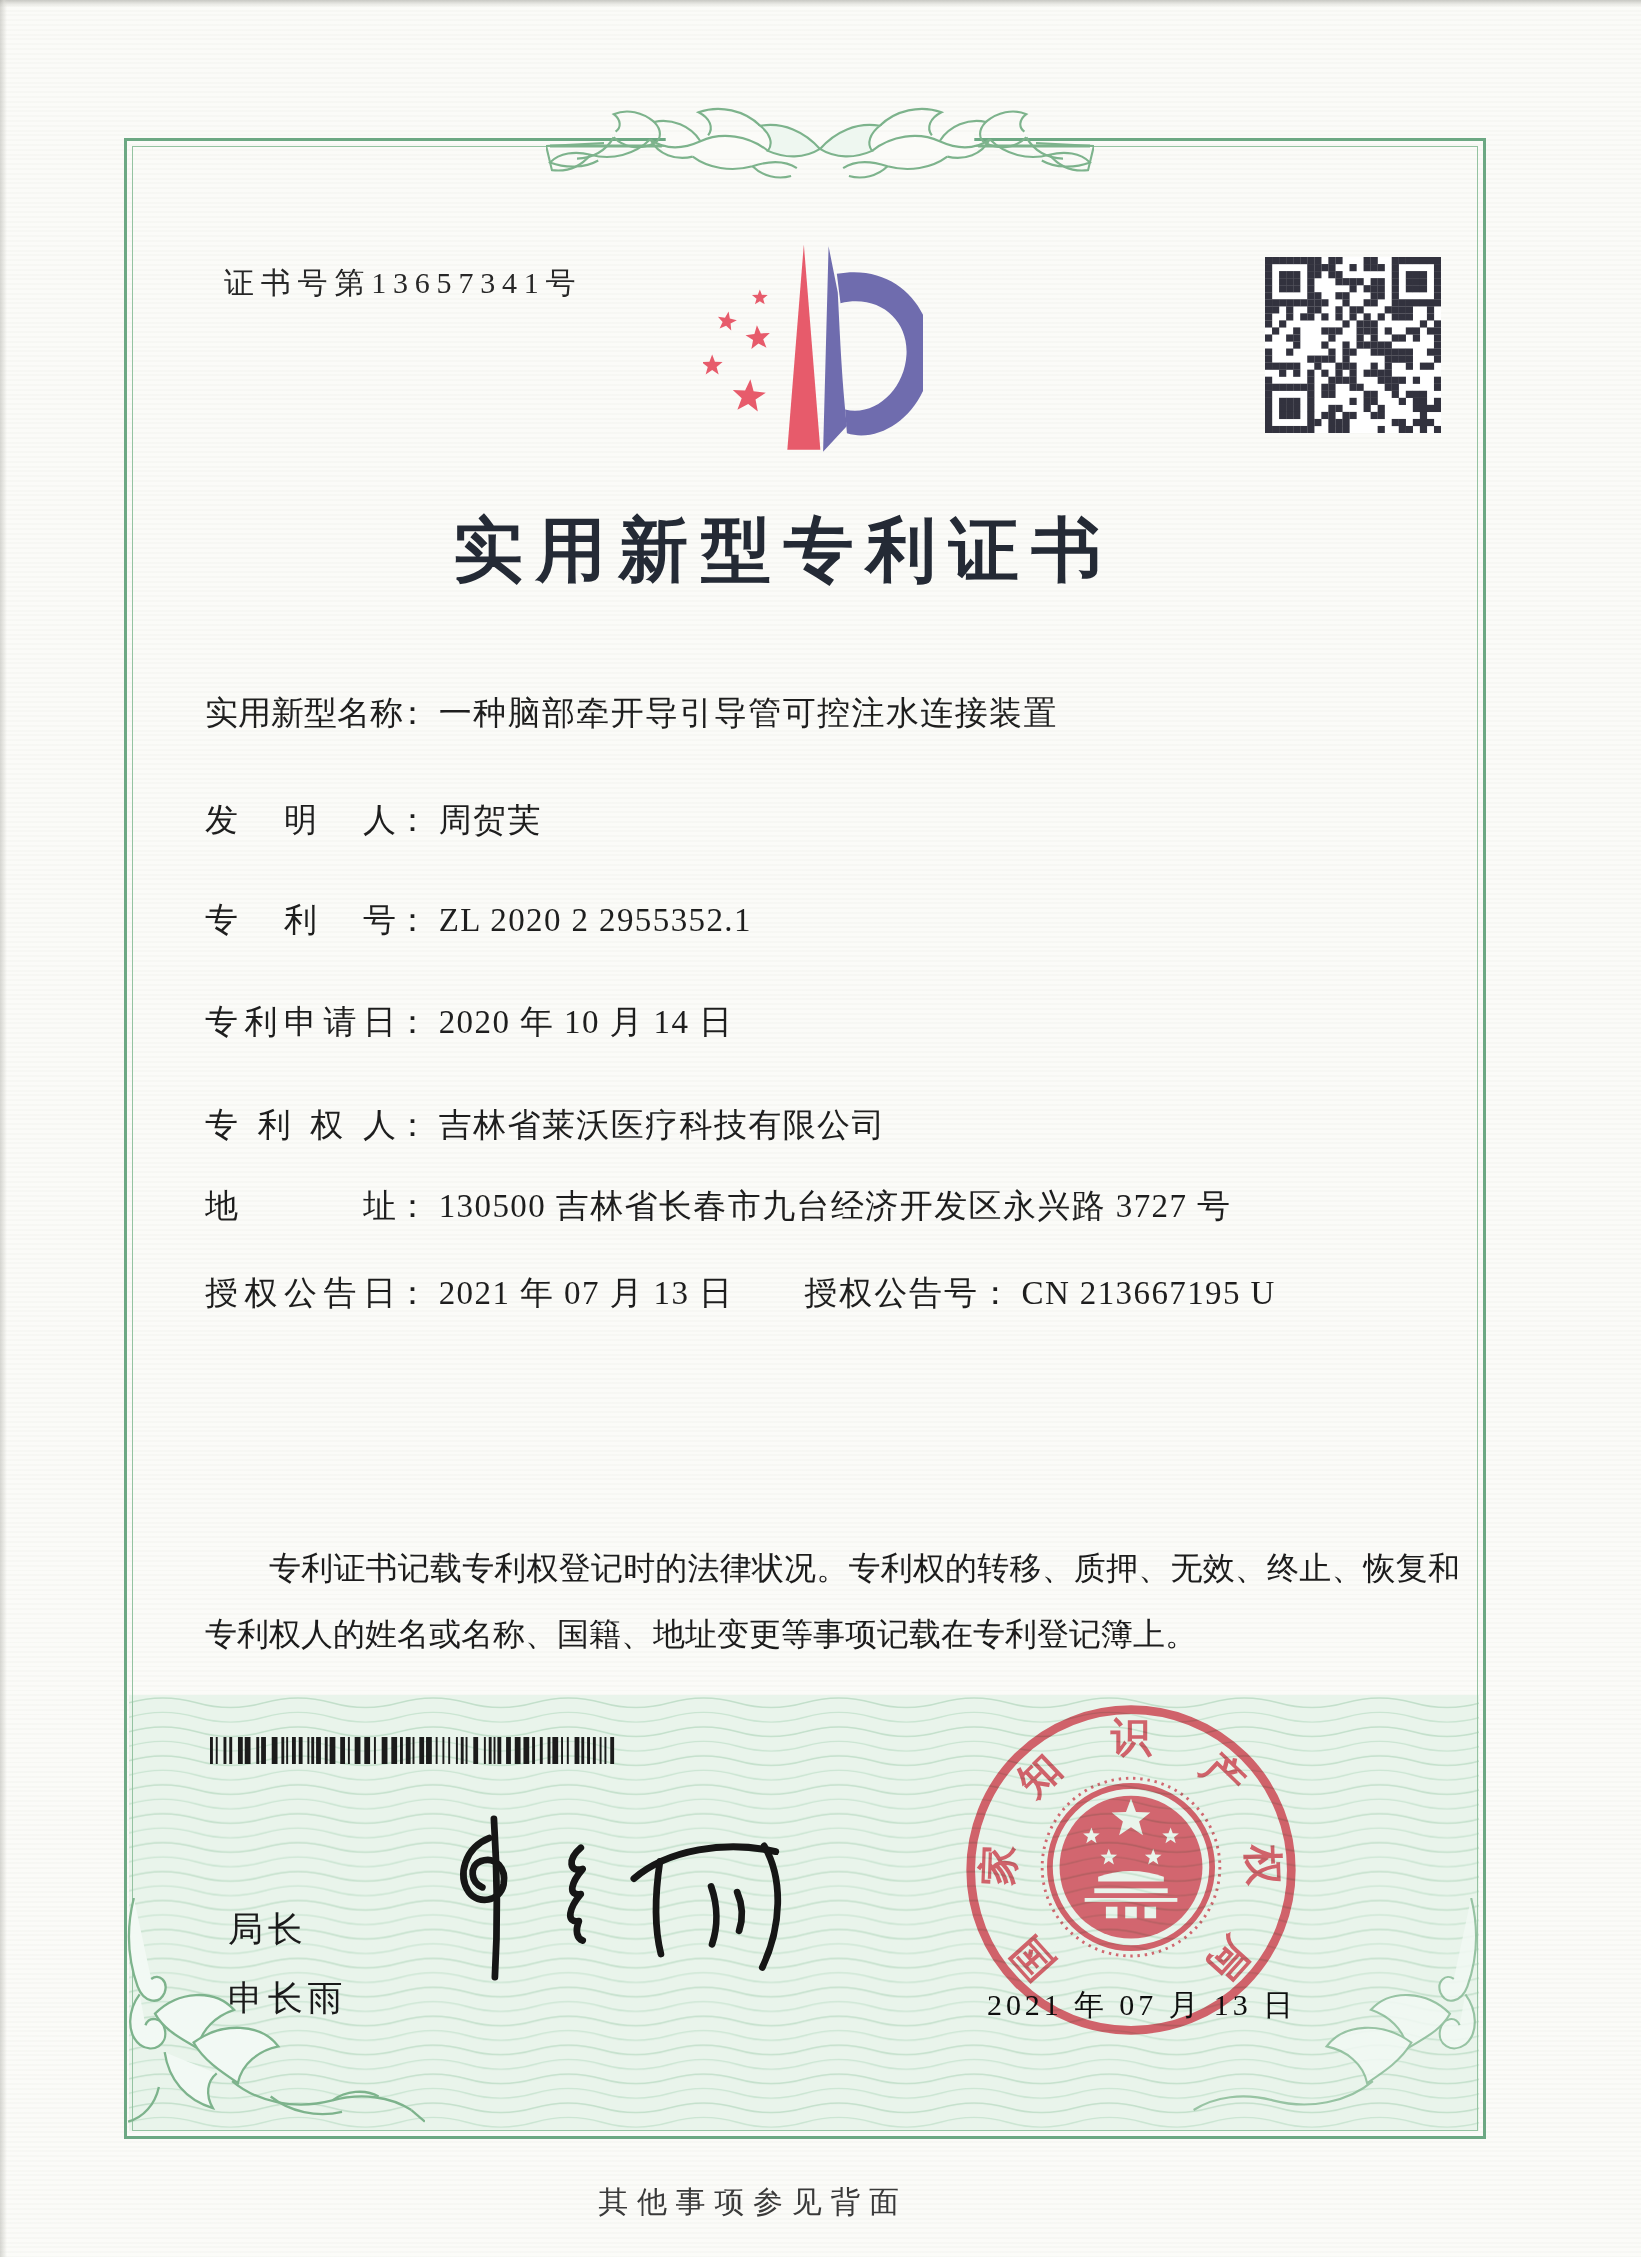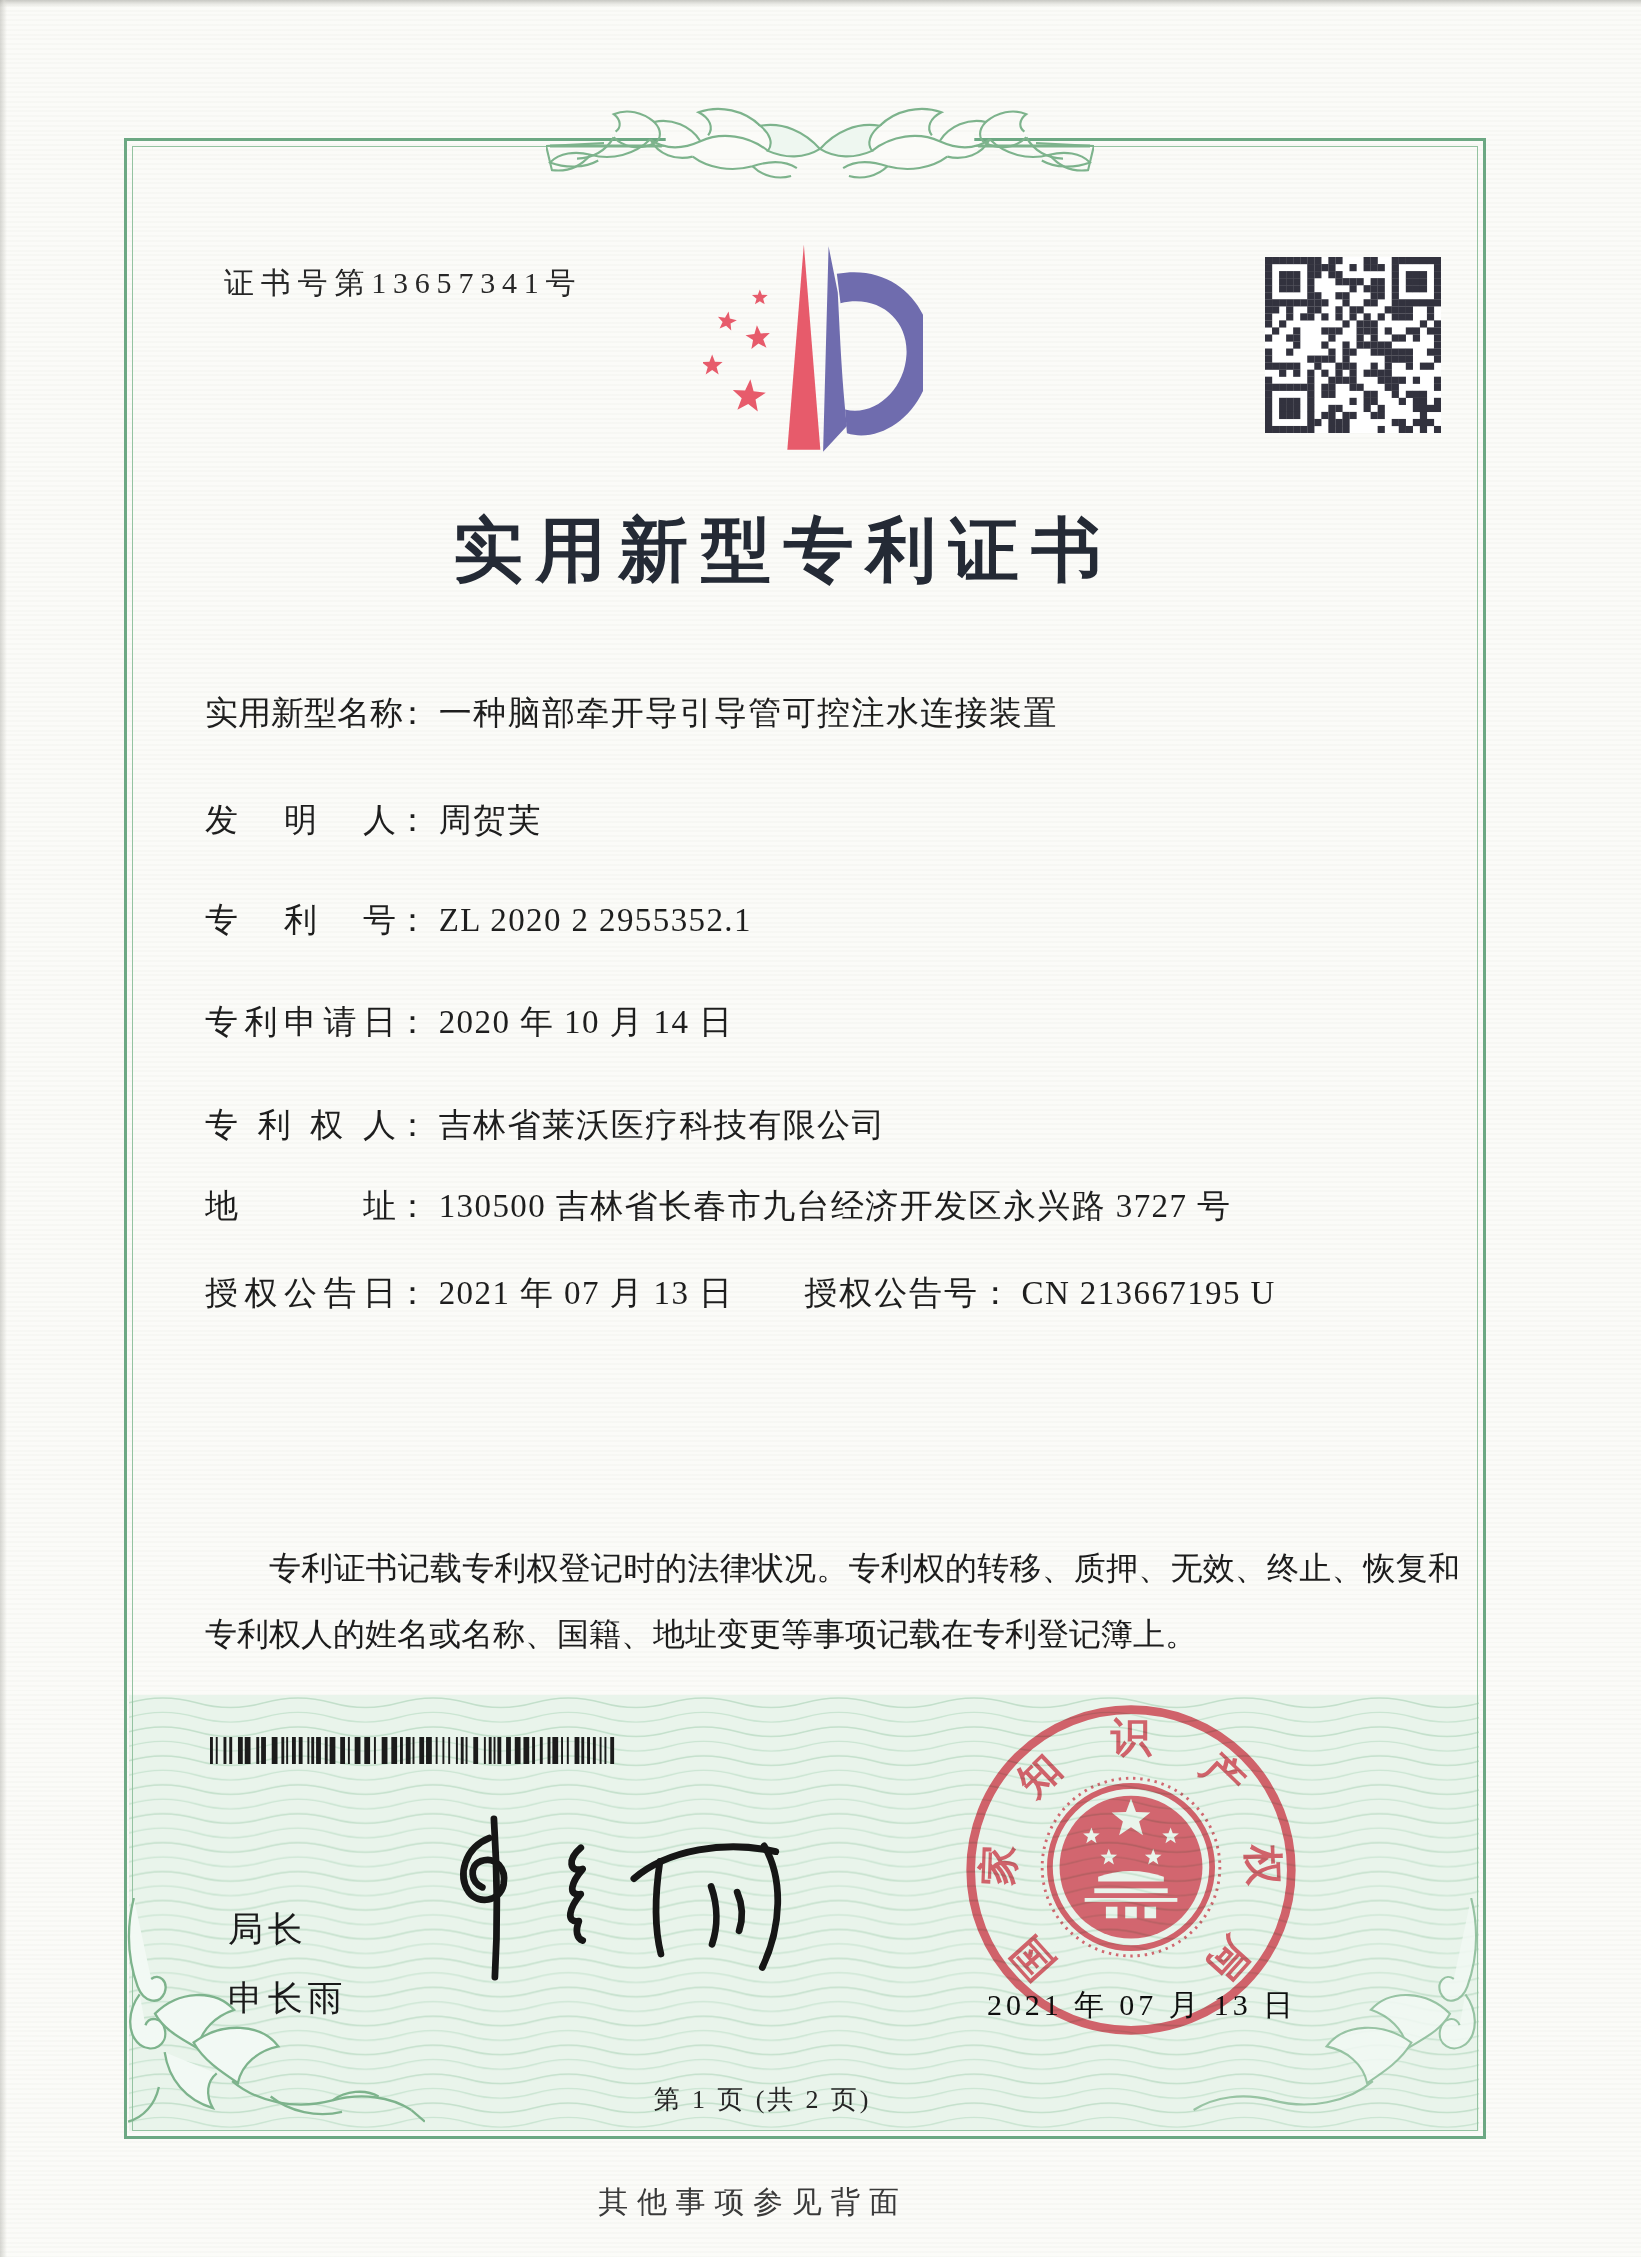--- a/index.html
+++ b/index.html
@@ -588,17 +588,16 @@
       <rect x="137" y="194" width="76" height="5" fill="#ffffff"></rect>
       <rect x="127" y="204" width="96" height="4" fill="#ffffff"></rect>
       <rect x="149" y="213" width="12" height="12" fill="#ffffff"></rect>
       <rect x="169" y="213" width="12" height="12" fill="#ffffff"></rect>
       <rect x="189" y="213" width="12" height="12" fill="#ffffff"></rect>
     </g>
   </svg>
 
   <div class="sealdate">2021 年 07 月 13 日</div>
 
-  <div class="pagenum">第 1 页 (共 2 页)</div>
   <div class="backnote">其他事项参见背面</div>
 
 </div>
 
 
 </body></html>

